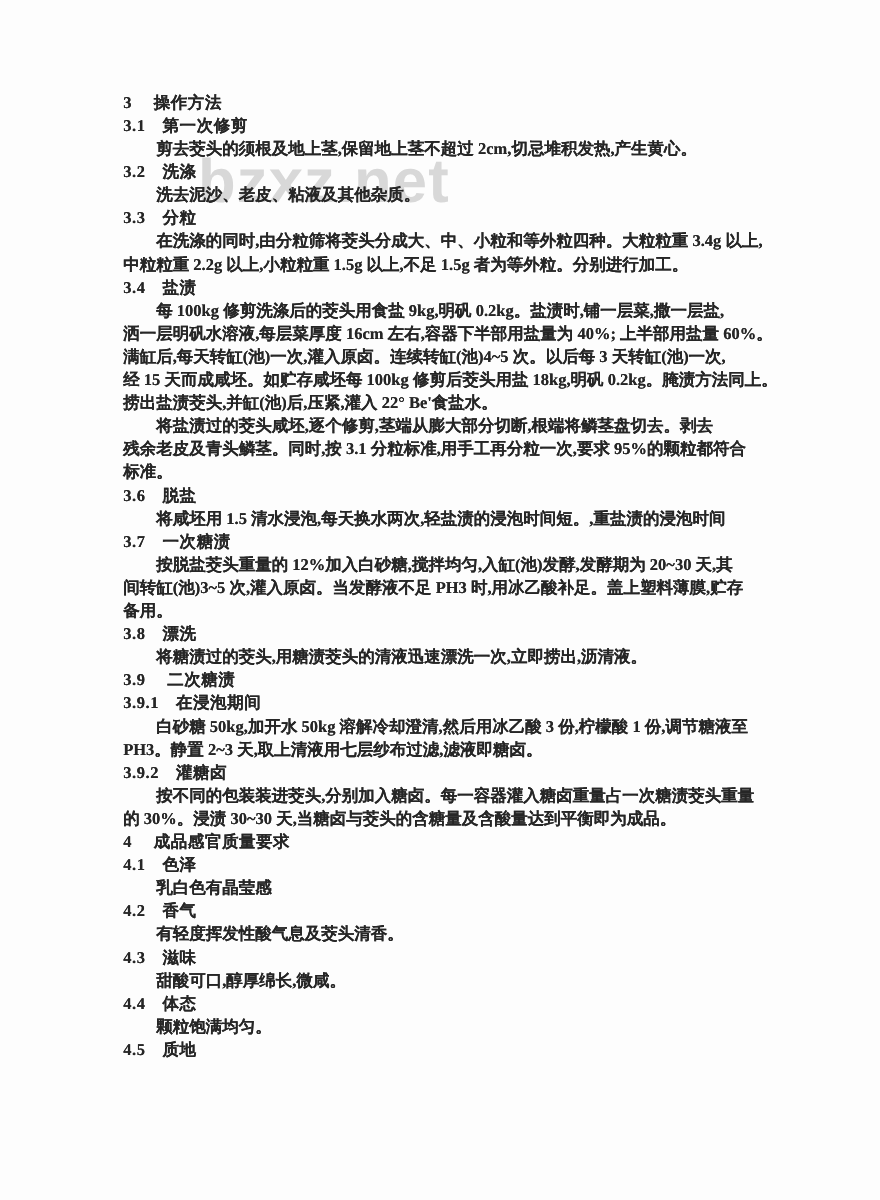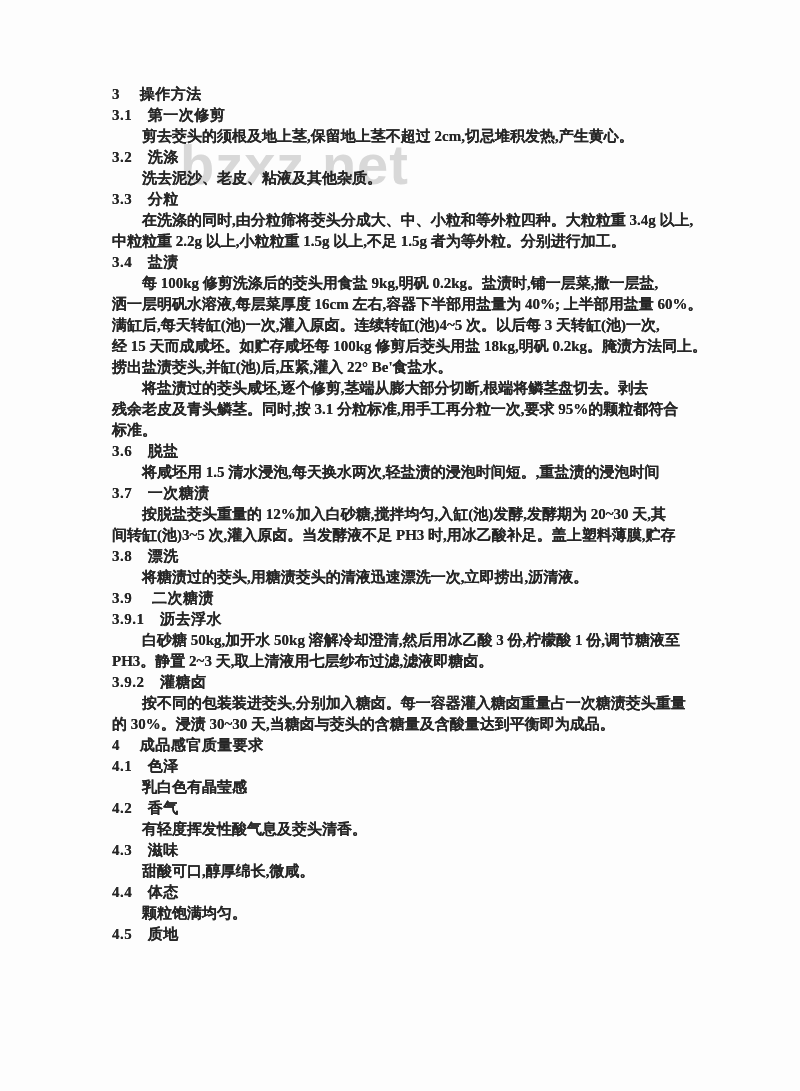--- a/index.html
+++ b/index.html
@@ -66,24 +66,25 @@
     <div class="line">经 15 天而成咸坯。如贮存咸坯每 100kg 修剪后茭头用盐 18kg,明矾 0.2kg。腌渍方法同上。</div>
     <div class="line">捞出盐渍茭头,并缸(池)后,压紧,灌入 22° Be'食盐水。</div>
     <div class="line indent">将盐渍过的茭头咸坯,逐个修剪,茎端从膨大部分切断,根端将鳞茎盘切去。剥去</div>
     <div class="line">残余老皮及青头鳞茎。同时,按 3.1 分粒标准,用手工再分粒一次,要求 95%的颗粒都符合</div>
     <div class="line">标准。</div>
     <div class="line heading">3.6　脱盐</div>
     <div class="line indent">将咸坯用 1.5 清水浸泡,每天换水两次,轻盐渍的浸泡时间短。,重盐渍的浸泡时间</div>
     <div class="line heading">3.7　一次糖渍</div>
     <div class="line indent">按脱盐茭头重量的 12%加入白砂糖,搅拌均匀,入缸(池)发酵,发酵期为 20~30 天,其</div>
     <div class="line">间转缸(池)3~5 次,灌入原卤。当发酵液不足 PH3 时,用冰乙酸补足。盖上塑料薄膜,贮存</div>
+    <div class="line">备用。</div>
     <div class="line heading">3.8　漂洗</div>
     <div class="line indent">将糖渍过的茭头,用糖渍茭头的清液迅速漂洗一次,立即捞出,沥清液。</div>
     <div class="line heading">3.9　 二次糖渍</div>
-    <div class="line heading">3.9.1　沥去浮水</div>
+    <div class="line heading">3.9.1　在浸泡期间</div>
     <div class="line indent">白砂糖 50kg,加开水 50kg 溶解冷却澄清,然后用冰乙酸 3 份,柠檬酸 1 份,调节糖液至</div>
     <div class="line">PH3。静置 2~3 天,取上清液用七层纱布过滤,滤液即糖卤。</div>
     <div class="line heading">3.9.2　灌糖卤</div>
     <div class="line indent">按不同的包装装进茭头,分别加入糖卤。每一容器灌入糖卤重量占一次糖渍茭头重量</div>
     <div class="line">的 30%。浸渍 30~30 天,当糖卤与茭头的含糖量及含酸量达到平衡即为成品。</div>
     <div class="line heading">4　 成品感官质量要求</div>
     <div class="line heading">4.1　色泽</div>
     <div class="line indent">乳白色有晶莹感</div>
     <div class="line heading">4.2　香气</div>
     <div class="line indent">有轻度挥发性酸气息及茭头清香。</div>

